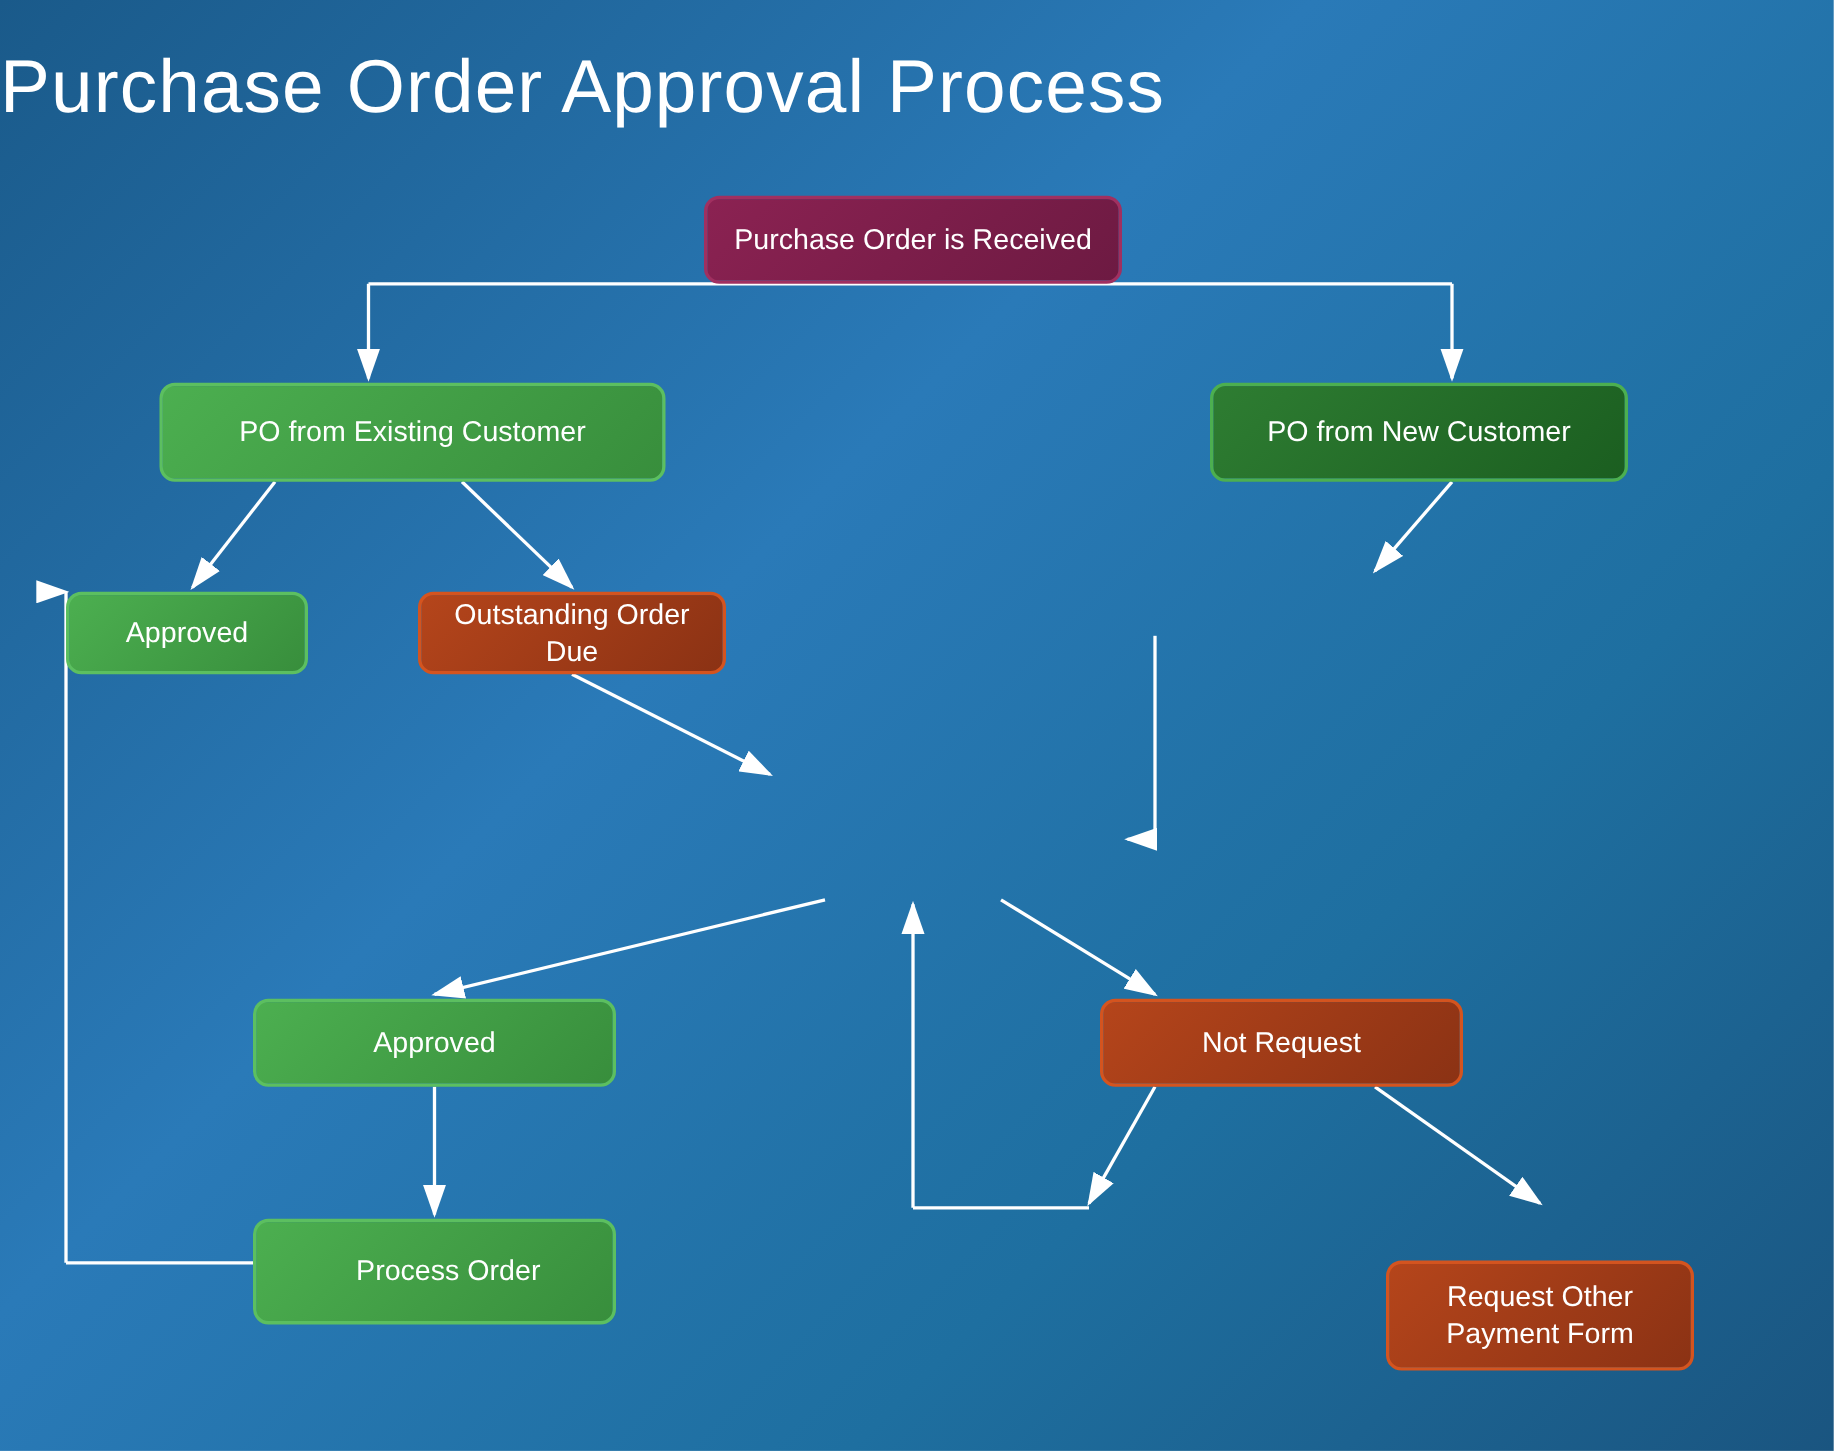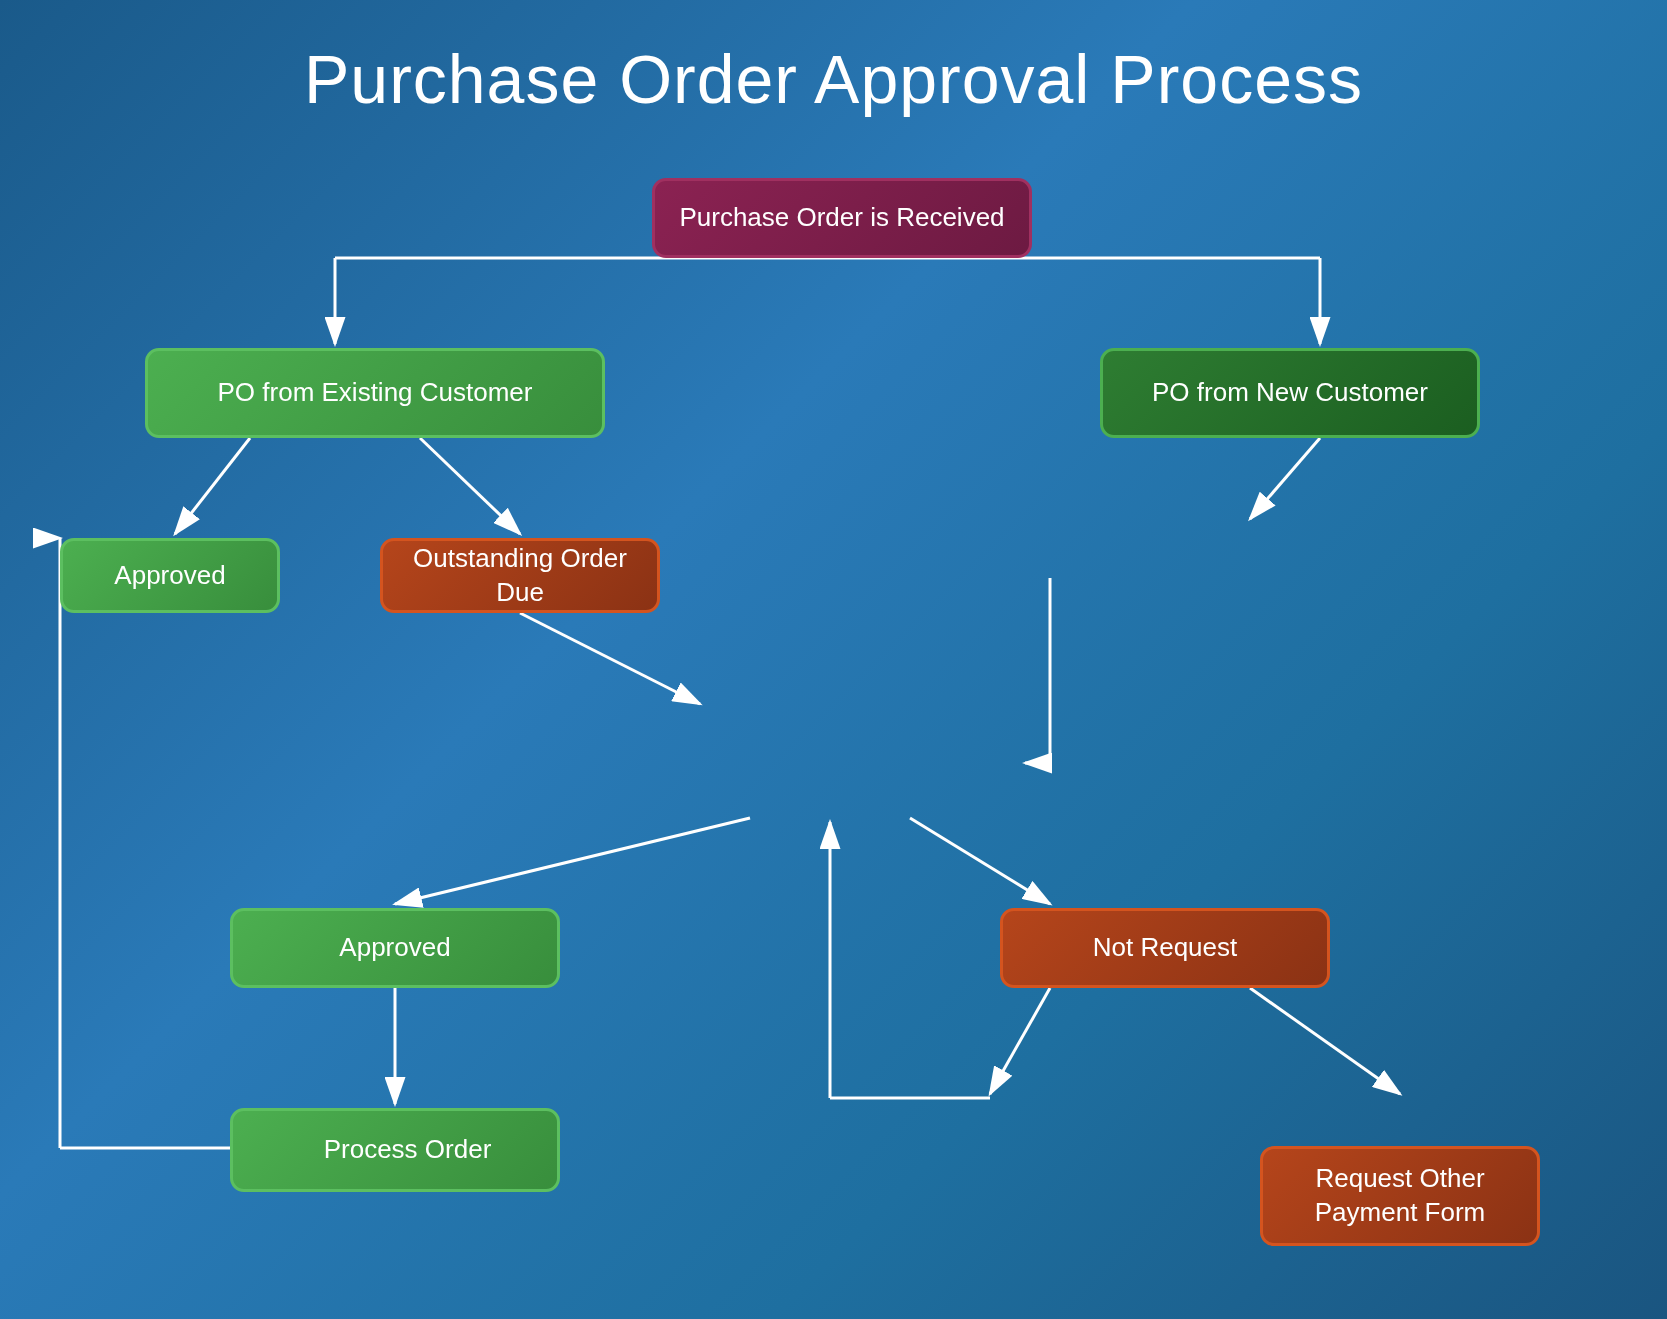--- a/index.html
+++ b/index.html
@@ -7,21 +7,21 @@
     body {
       width: 1667px;
       height: 1319px;
       background: linear-gradient(135deg, #1a5a8a 0%, #2a7ab8 40%, #1e6fa0 70%, #1a5580 100%);
       font-family: 'Segoe UI', Arial, sans-serif;
       overflow: hidden;
       position: relative;
     }
 
     .title {
-      text-align: center;
+      text-align: left;
       color: #ffffff;
       font-size: 68px;
       font-weight: 300;
       padding: 40px 0 30px 0;
       letter-spacing: 1px;
     }
 
     .diagram-area {
       position: relative;
       width: 100%;
@@ -49,21 +49,20 @@
       color: #ffffff;
       font-size: 26px;
       font-weight: 400;
       line-height: 1.3;
       padding: 10px 20px;
     }
 
     .node-purple {
       background: linear-gradient(135deg, #8b2252 0%, #6d1a42 100%);
       border: 3px solid #a03060;
-      margin-left: 12px;
     }
 
     .node-green-light {
       background: linear-gradient(135deg, #4caf50 0%, #388e3c 100%);
       border: 3px solid #5cbf60;
     }
 
     .node-green-dark {
       background: linear-gradient(135deg, #2e7d32 0%, #1b5e20 100%);
       border: 3px solid #4caf50;
@@ -133,21 +132,21 @@
 
     #not-approved {
       width: 330px;
       height: 80px;
       left: 1000px;
       top: 760px;
     }
 
     #process-order {
       width: 330px;
-      height: 84px;
+      height: 96px;
       left: 230px;
       top: 960px;
       padding-left: 45px;
     }
 
     #po-revised {
       width: 260px;
       height: 100px;
       left: 860px;
       top: 950px;

